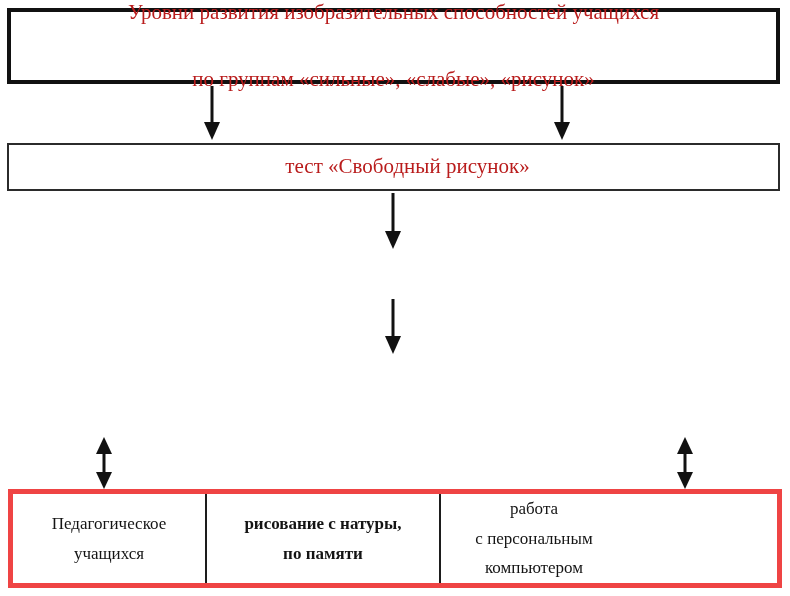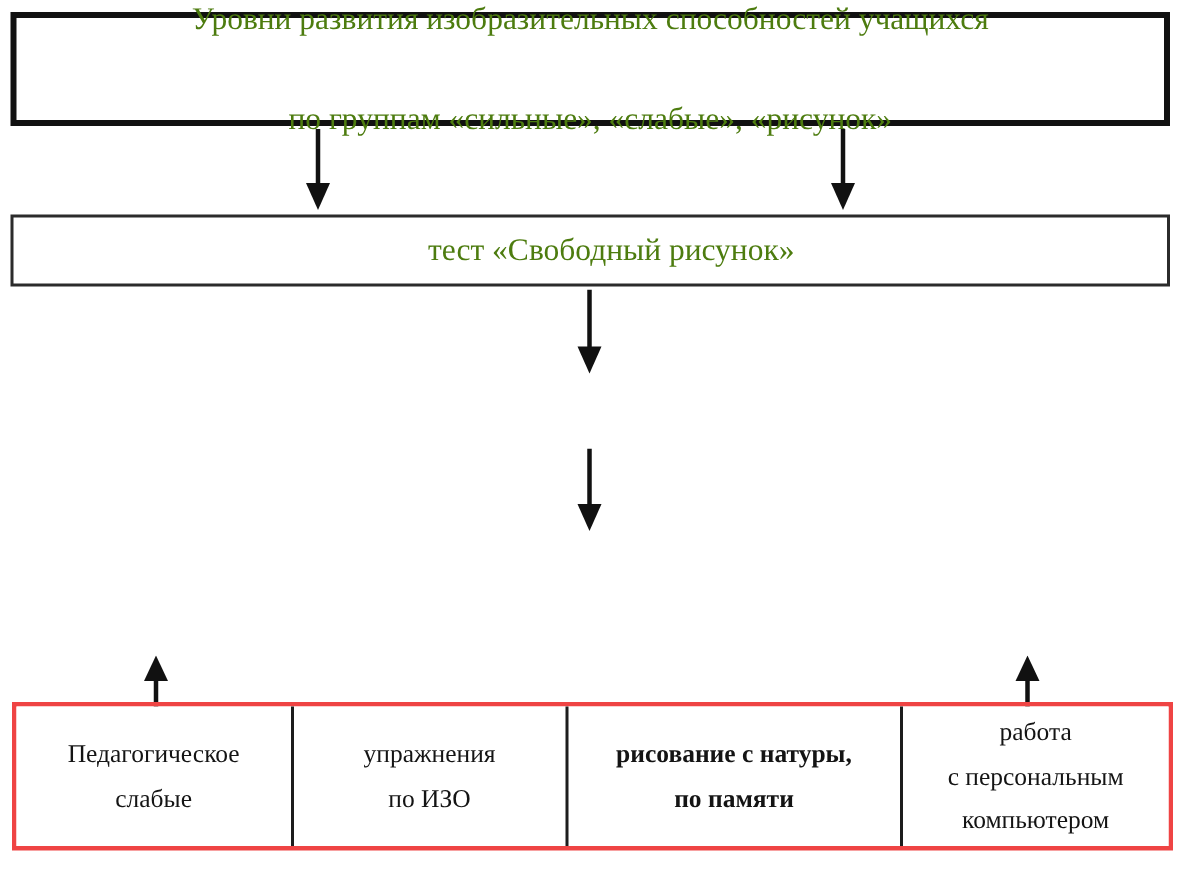--- a/index.html
+++ b/index.html
@@ -20,21 +20,21 @@
   
   .box {
     position: absolute;
     background: #ffffff;
     box-sizing: border-box;
     display: flex;
     flex-direction: column;
     align-items: center;
     justify-content: center;
     text-align: left;
-    color: #4d7c0f;
+    color: #b91c1c;
     gap: 37px;
   }
   .box.thick { border: 4px solid #111111; }
   .box.thin  { border: 2px solid #2b2b2b; padding-left: 28px; }
 
   .line {
     display: block;
     white-space: nowrap;
     line-height: 1.42;
   }
@@ -45,24 +45,24 @@
   #box2 { left: 7px;  top: 143px; width: 773px; height: 48px;  font-size: 21px; }
   
   #box3 { left: 7px;  top: 251px; width: 773px; height: 46px;  font-size: 20px; }
   
   #box4 { left: 7px;  top: 356px; width: 773px; height: 79px;  font-size: 20px; }
 
   
   #table {
     position: absolute;
     left: 8px;
-    top: 468px;
+    top: 489px;
     width: 774px;
     height: 99px;
-    border: 3px solid #ef4444;
+    border: 5px solid #ef4444;
     box-sizing: border-box;
     display: flex;
   }
   .cell {
     box-sizing: border-box;
     display: flex;
     flex-direction: column;
     align-items: center;
     justify-content: center;
     text-align: center;
@@ -140,25 +140,21 @@
     <svg width="18" height="52" viewBox="0 0 18 52" aria-hidden="true">
       <line x1="9" y1="12" x2="9" y2="40" stroke="#111111" stroke-width="3"></line>
       <polygon points="9,0 1,17 17,17" fill="#111111"></polygon>
       <polygon points="9,52 1,35 17,35" fill="#111111"></polygon>
     </svg>
   </div>
 
   <div id="table">
     <div class="cell" id="cell0">
       <span class="line">Педагогическое</span>
-      <span class="line">слабые</span>
-    </div>
-    <div class="cell" id="cell1">
-      <span class="line">упражнения</span>
-      <span class="line">по ИЗО</span>
+      <span class="line">учащихся</span>
     </div>
     <div class="cell" id="cell2">
       <span class="line">рисование с натуры,</span>
       <span class="line">по памяти</span>
     </div>
     <div class="cell" id="cell3">
       <span class="line">работа</span>
       <span class="line">с персональным</span>
       <span class="line">компьютером</span>
     </div>

